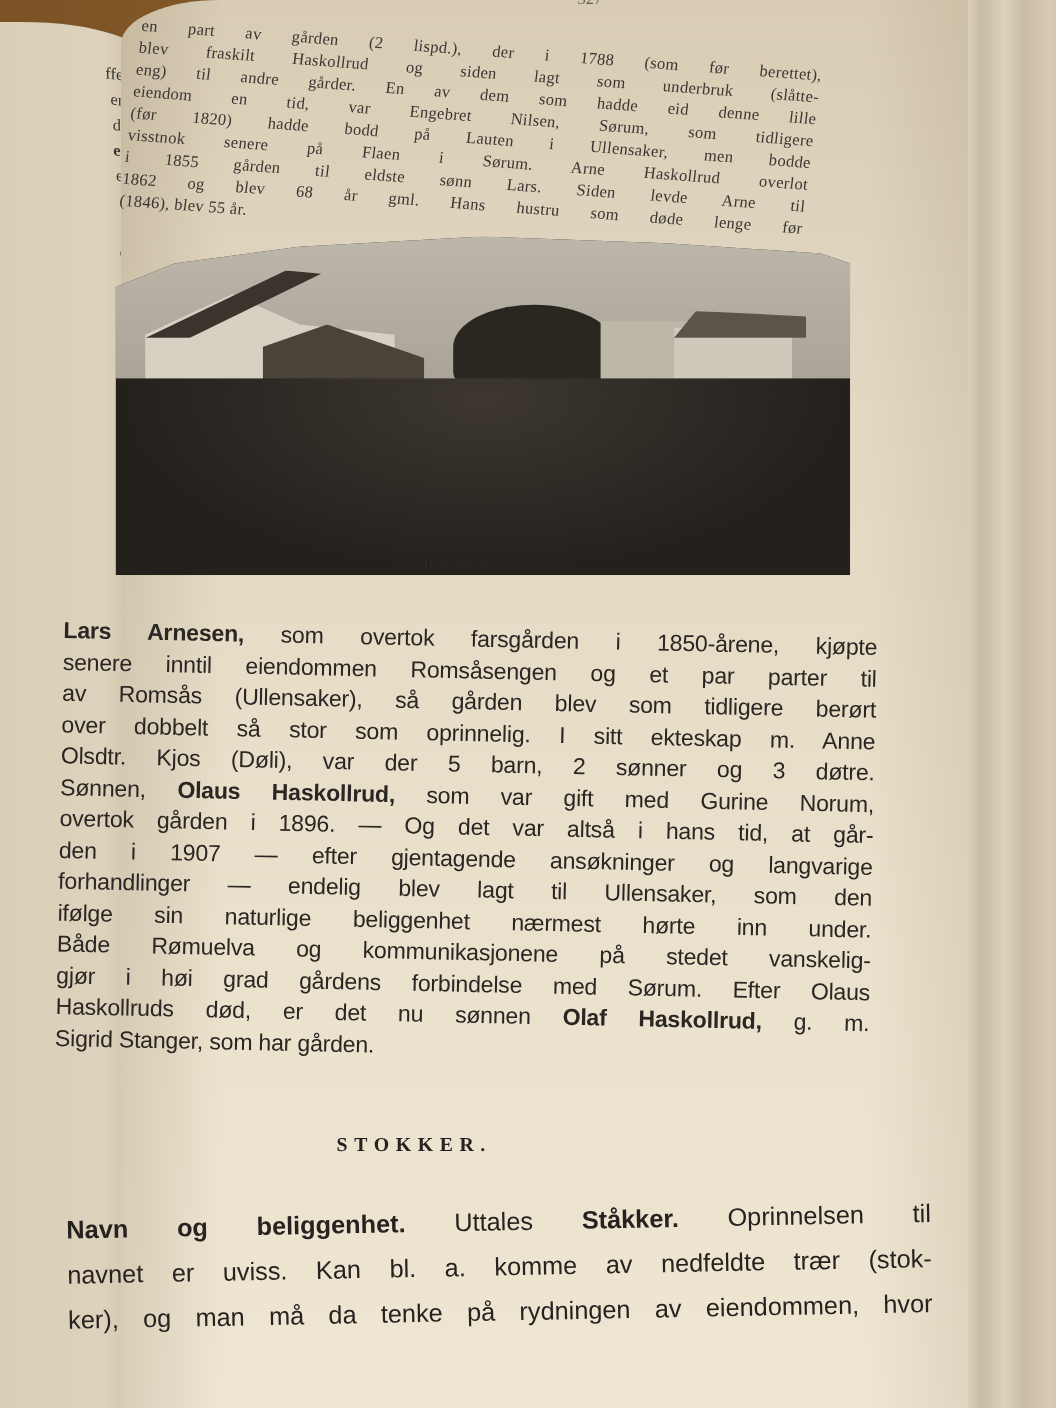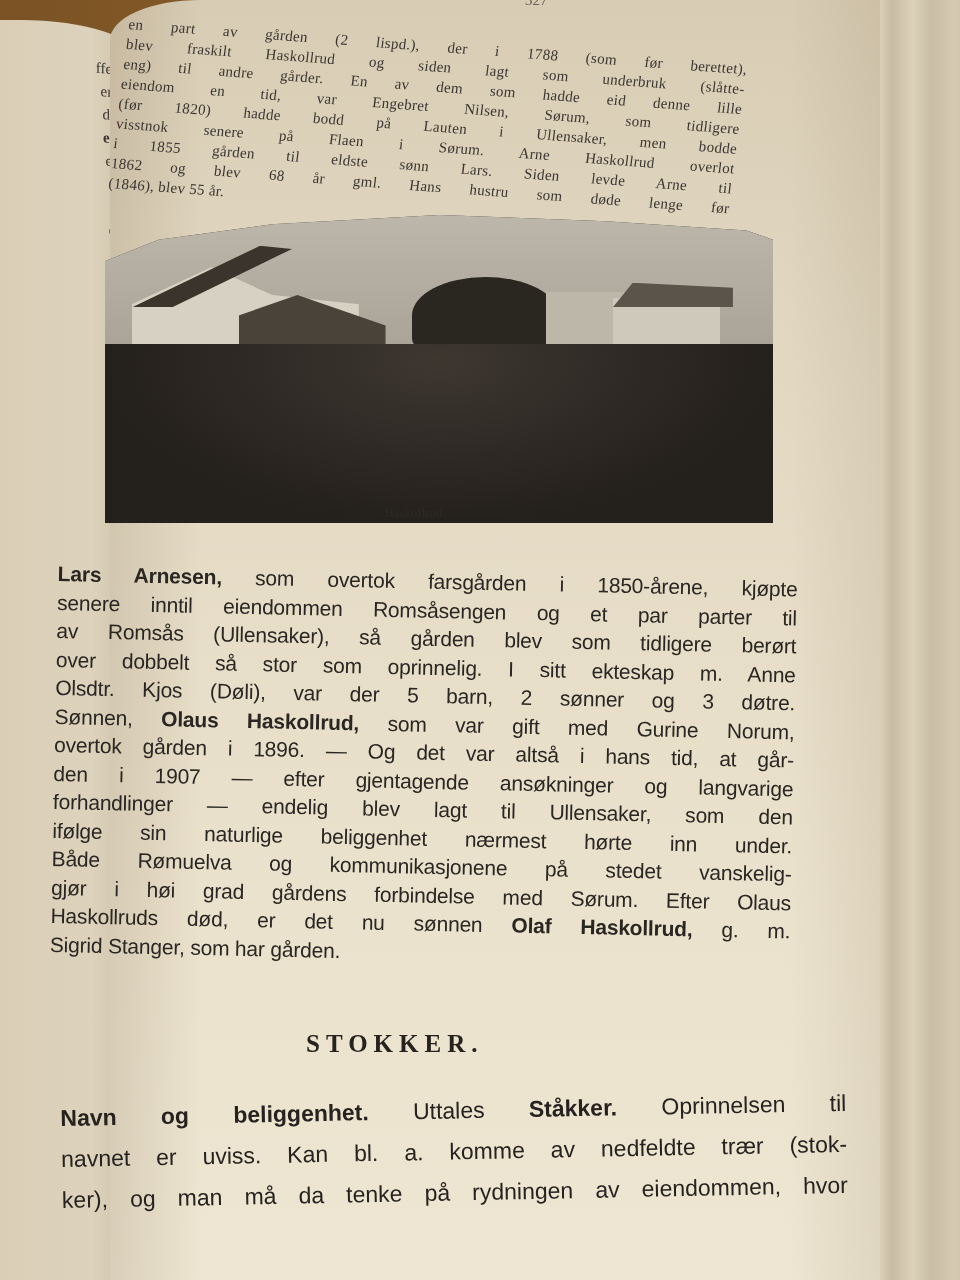--- a/index.html
+++ b/index.html
@@ -24,21 +24,21 @@
   .barn{position:absolute;left:4%;top:17%;width:34%;height:30%;background:#d7d1c4;clip-path:polygon(0% 40%,35% 0%,62% 30%,100% 40%,100% 100%,0% 100%);}
   .barn-roof{position:absolute;left:4%;top:10%;width:24%;height:20%;background:#3a342d;clip-path:polygon(0% 100%,80% 0%,100% 5%,25% 100%);}
   .shed{position:absolute;left:20%;top:26%;width:22%;height:22%;background:#4a433a;clip-path:polygon(0% 30%,40% 0%,100% 45%,100% 100%,0% 100%);}
   .house{position:absolute;left:76%;top:27%;width:16%;height:21%;background:#cfc9bc;}
   .house-roof{position:absolute;left:74%;top:22%;width:20%;height:8%;background:#5a544b;clip-path:polygon(10% 100%,25% 0%,100% 20%,100% 100%);}
   .house2{position:absolute;left:66%;top:25%;width:12%;height:20%;background:#bdb7aa;}
   .photo-caption{position:absolute;left:385px;top:506px;font-size:12px;color:#2e2a26;letter-spacing:.4px;}
   .body-text{position:absolute;left:58px;top:560px;width:740px;font-family:"Liberation Sans","DejaVu Sans",sans-serif;font-size:21px;line-height:28.5px;color:#2a2623;transform:rotate(1.2deg);transform-origin:left top;letter-spacing:-.2px;}
   .body-text .ln{white-space:nowrap;text-align:justify;text-align-last:justify;}
   .body-text .b{font-weight:bold;}
-  .heading{position:absolute;left:306px;top:1030px;font-size:25px;font-weight:bold;letter-spacing:6px;color:#262220;}
+  .heading{position:absolute;left:306px;top:1030px;font-size:18px;font-weight:bold;letter-spacing:6px;color:#262220;}
   .sec-text{position:absolute;left:60px;top:1098px;width:786px;font-family:"Liberation Sans","DejaVu Sans",sans-serif;font-size:23px;line-height:41px;color:#262220;transform:rotate(-1.1deg);transform-origin:left top;}
   .sec-text .ln{white-space:nowrap;text-align:justify;text-align-last:justify;}
   .sec-text .b{font-weight:bold;}
 </style>
 </head>
 <body>
 
 <div class="scene">
   <div class="bg-wood"></div>
 

